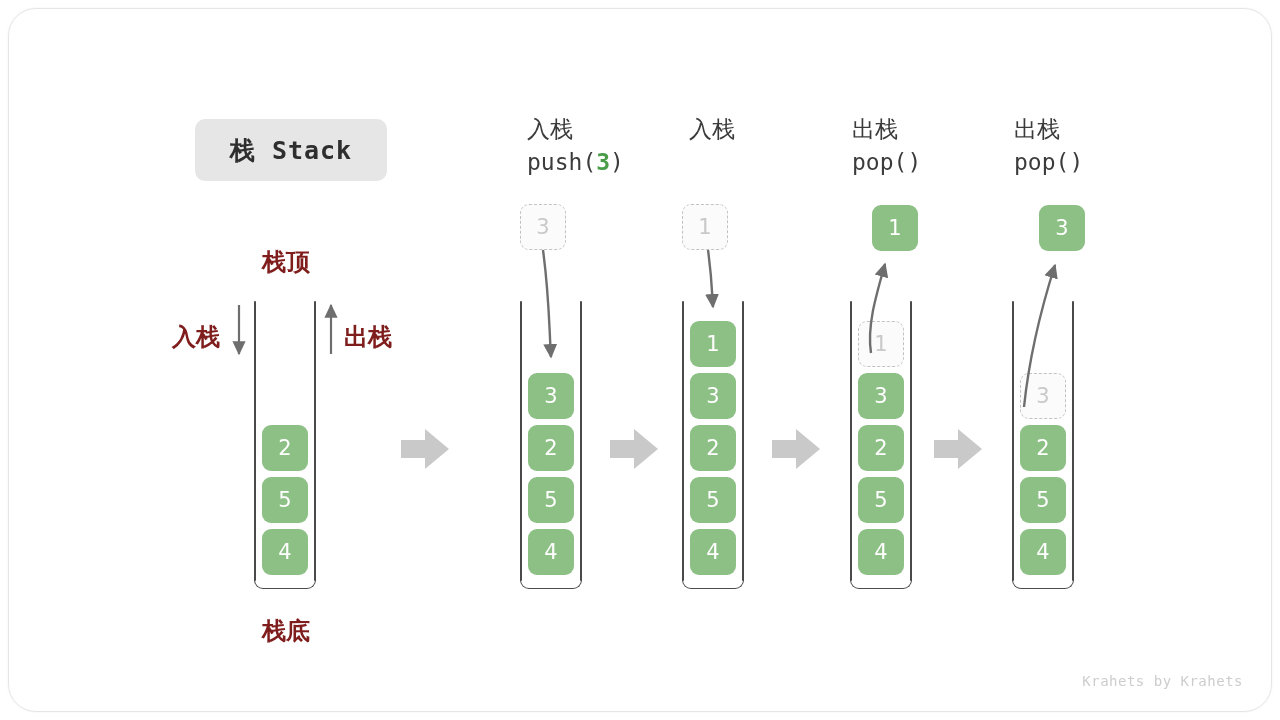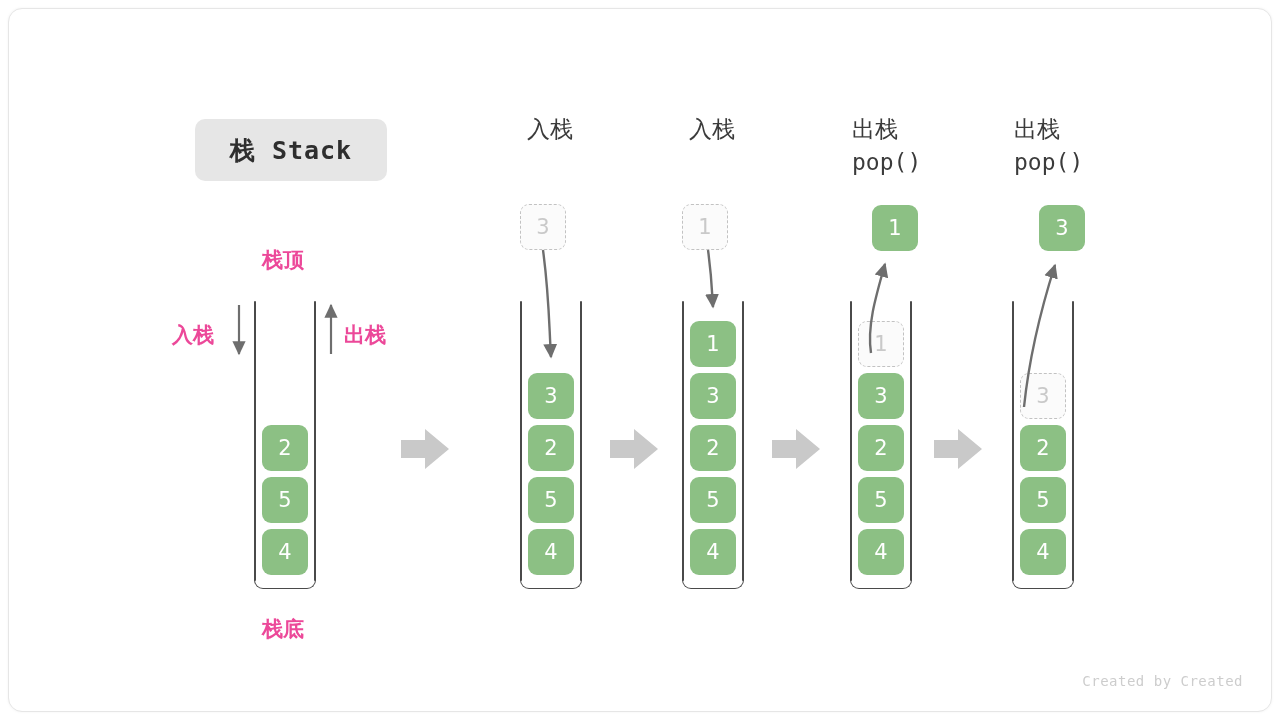--- a/index.html
+++ b/index.html
@@ -16,21 +16,21 @@
 
   
   .card {
     position: absolute;
     left: 8px;
     top: 8px;
     width: 1264px;
     height: 704px;
     background: #ffffff;
     border: 1px solid #e6e6e6;
-    border-radius: 14px;
+    border-radius: 28px;
     box-sizing: border-box;
     box-shadow: 0 0 3px rgba(0,0,0,0.05);
     overflow: hidden;
   }
 
   
   .title-badge {
     position: absolute;
     left: 186px;
     top: 110px;
@@ -119,23 +119,23 @@
   }
   .cell.ghost {
     background: #fbfbfb;
     color: #c9c9c9;
     border: 1.8px dashed #c2c2c2;
   }
 
   
   .label {
     position: absolute;
-    font-size: 21px;
+    font-size: 24px;
     font-weight: bold;
-    color: #ec4899;
+    color: #7f1d1d;
     white-space: nowrap;
   }
 
   
   .credit {
     position: absolute;
     right: 28px;
     bottom: 22px;
     font-family: "DejaVu Sans Mono", "Liberation Mono", monospace;
     font-size: 14px;
@@ -154,20 +154,21 @@
 </style>
 </head>
 <body>
 
 <div class="card">
 
   <div class="title-badge">栈 Stack</div>
 
   <div class="col-head" style="left:518px">
     <div class="cn">入栈</div>
+    <div class="code"><span>push(</span><span class="arg">3</span><span>)</span></div>
   </div>
 
   <div class="col-head" style="left:680px">
     <div class="cn">入栈</div>
   </div>
 
   <div class="col-head" style="left:843px">
     <div class="cn">出栈</div>
     <div class="code"><span>pop(</span><span class="arg"></span><span>)</span></div>
   </div>
@@ -266,15 +267,15 @@
       <path d="M601,431 L625,431 L625,420 L649,440 L625,460 L625,449 L601,449 z"></path>
     </g>
     <g fill="#c9c9c9">
       <path d="M763,431 L787,431 L787,420 L811,440 L787,460 L787,449 L763,449 z"></path>
     </g>
     <g fill="#c9c9c9">
       <path d="M925,431 L949,431 L949,420 L973,440 L949,460 L949,449 L925,449 z"></path>
     </g>
   </svg>
 
-  <div class="credit">Created by Created</div>
+  <div class="credit">Krahets by Krahets</div>
 
 </div>
 
 </body></html>

